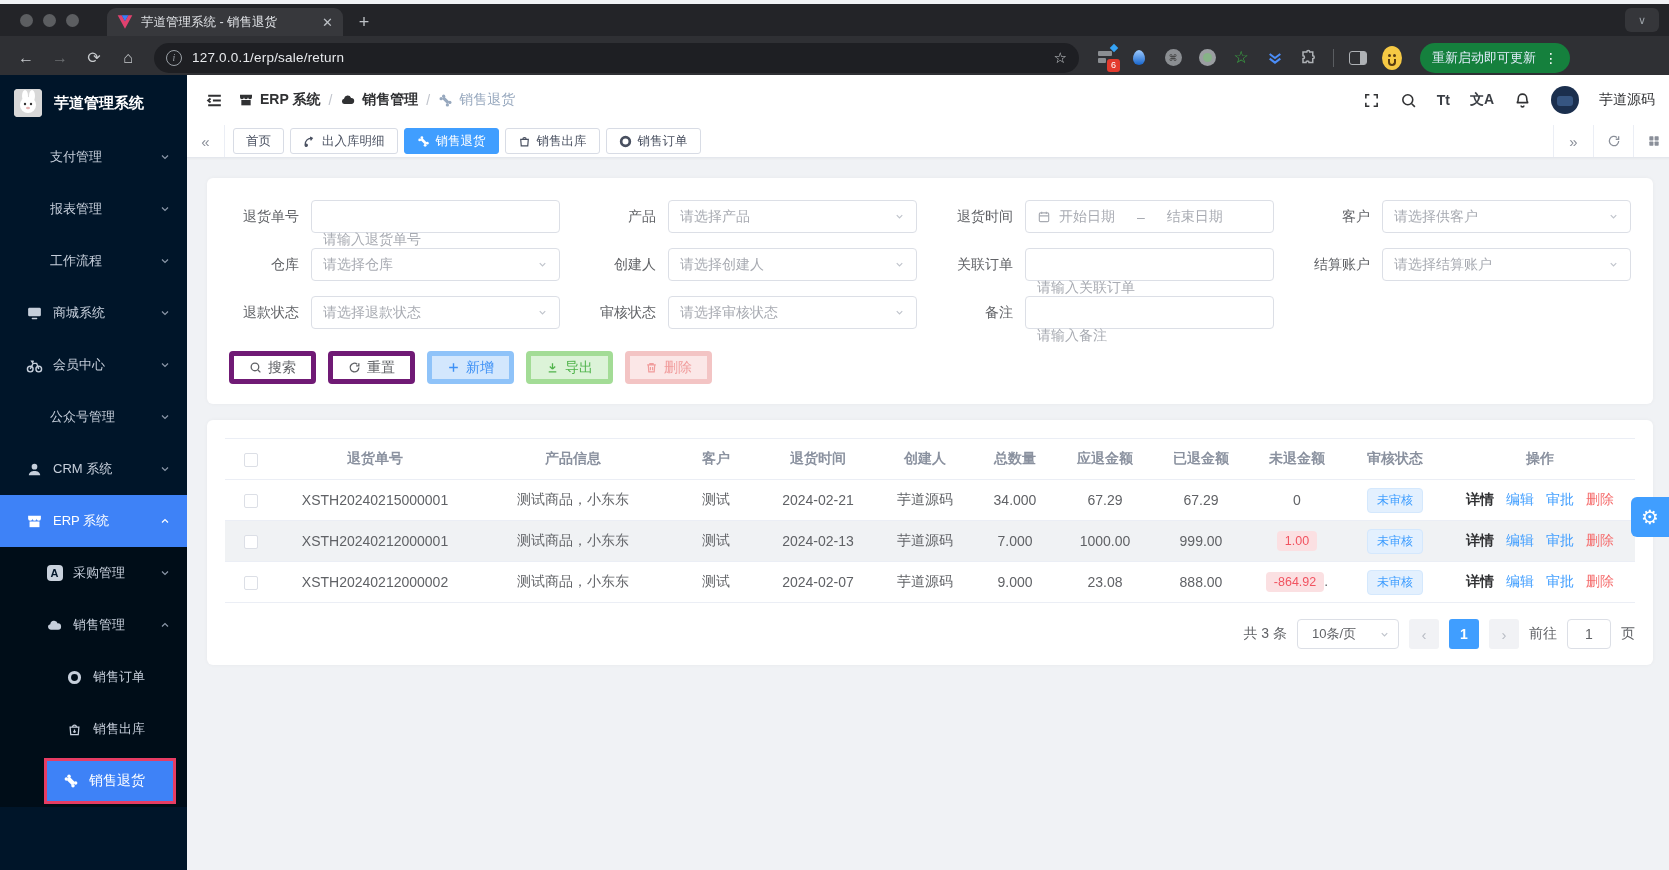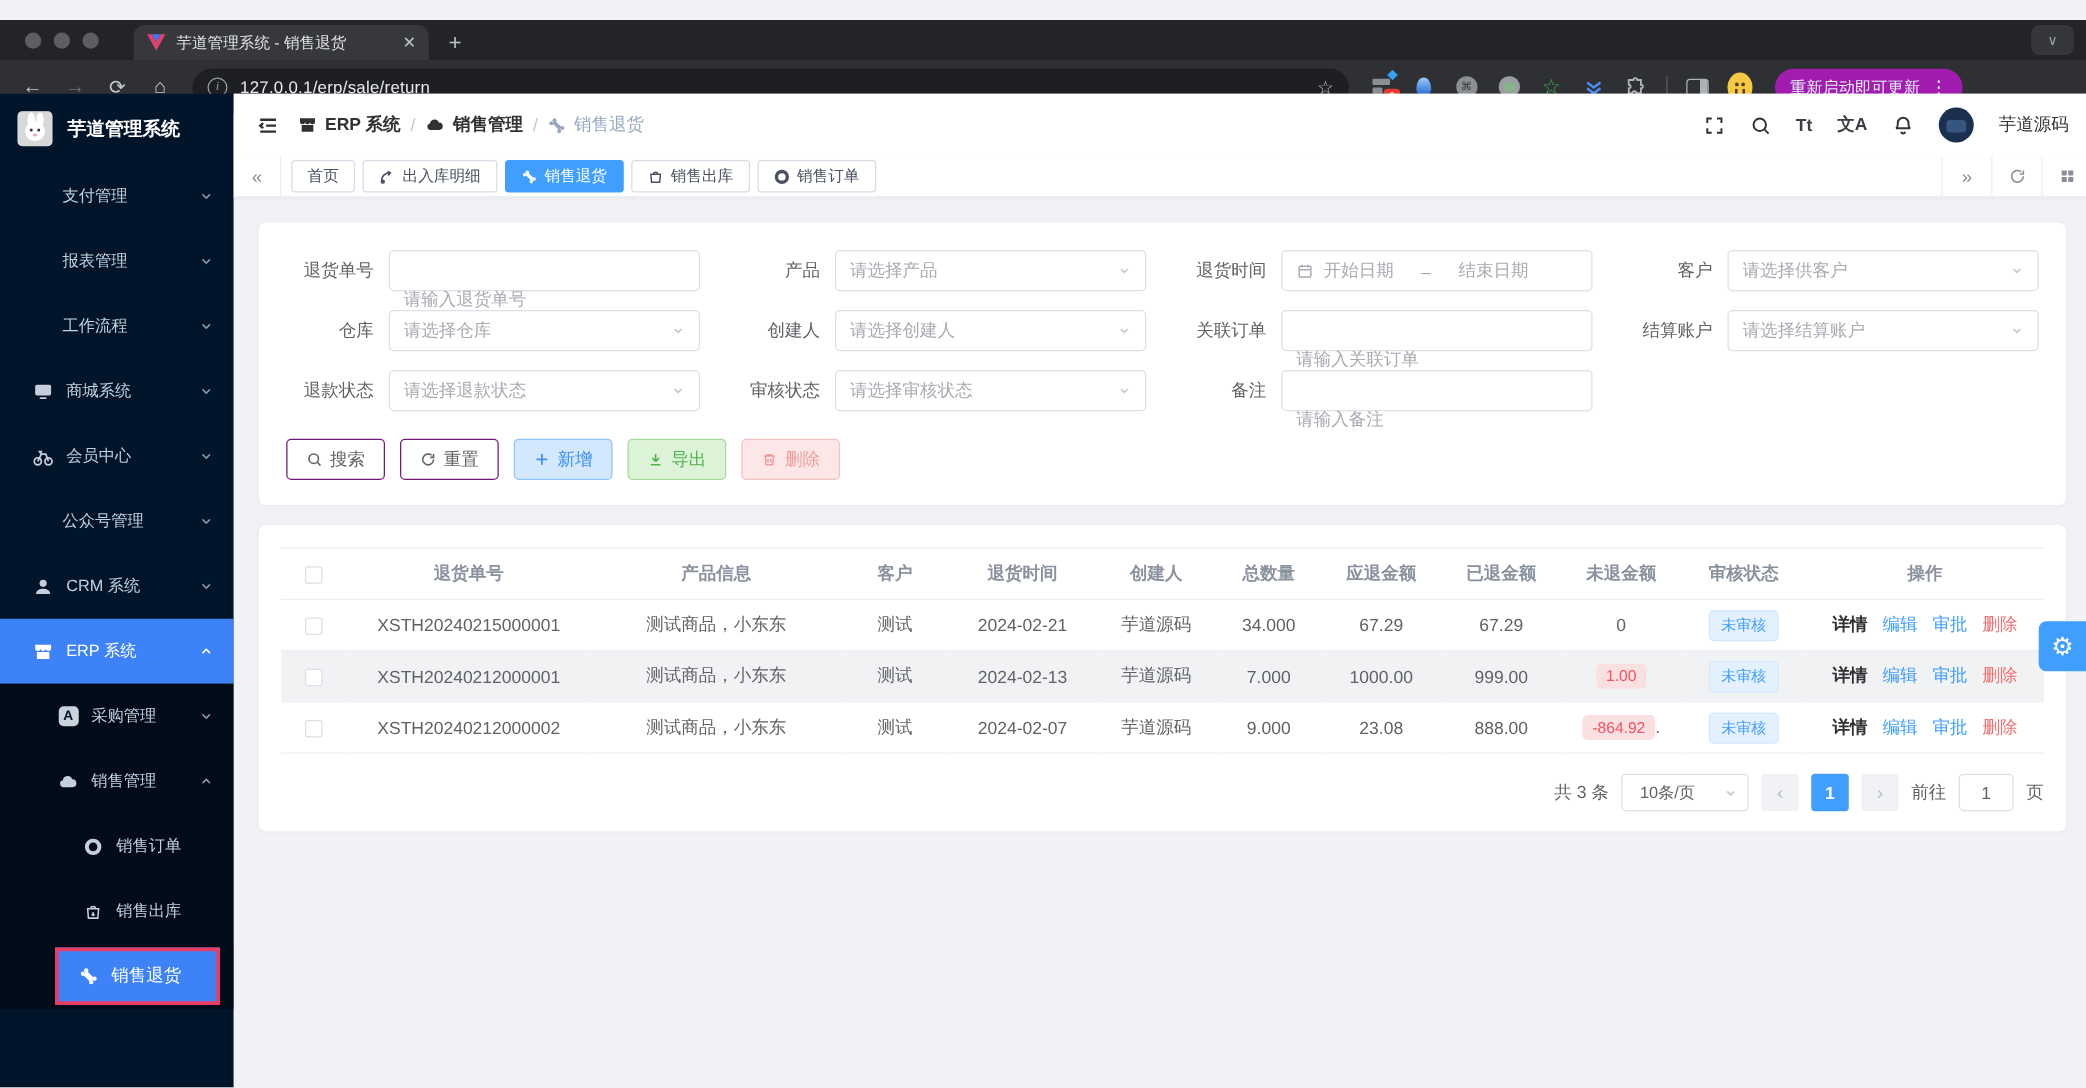--- a/index.html
+++ b/index.html
@@ -1,21 +1,21 @@
 <!DOCTYPE html>
 <html><head>
 <meta charset="utf-8">
 <style>
   * { margin:0; padding:0; box-sizing:border-box; }
   html,body { width:1669px; height:870px; overflow:hidden;
     font-family:"Liberation Sans","DejaVu Sans",sans-serif; font-size:14px; }
   body { position:relative; background:#f0f2f5; }
 
   
-  .chrome { position:absolute; top:16px; left:0; width:1669px; height:75px; background:#232428; }
+  .chrome { position:absolute; top:4px; left:0; width:1669px; height:75px; background:#232428; }
   .tabstrip { height:32px; display:flex; align-items:flex-end; position:relative; }
   .traffic { display:flex; gap:10px; align-items:center; height:32px; padding:0 14px 0 20px; }
   .traffic i { width:13px; height:13px; border-radius:50%; background:#5c5e61; display:block; }
   .btab { margin-left:14px; width:236px; height:28px; background:#37383c; border-radius:9px 9px 0 0;
     display:flex; align-items:center; padding:0 10px; gap:8px; color:#dfe1e5; font-size:12.5px; }
   .btab .vfav { width:16px; height:16px; flex:0 0 16px; }
   .btab .ttl { flex:1; white-space:nowrap; overflow:hidden; }
   .btab .x { color:#bdc1c6; font-size:13px; cursor:pointer; }
   .newtab { width:26px; height:26px; margin:0 0 1px 8px; color:#bdc1c6; font-size:18px;
     display:flex; align-items:center; justify-content:center; border-radius:50%; }
@@ -44,21 +44,21 @@
   .ringdot { width:17px; height:17px; border-radius:50%; background:#9a9da1; display:flex; align-items:center; justify-content:center; }
   .ringdot i { width:9px; height:9px; border-radius:50%; background:#86b387; display:block; }
   .gstar { color:#3bb143; font-size:17px; line-height:1; }
   .vdiv { width:1px; height:18px; background:#5a5d61; }
   .panelic { width:18px; height:14px; border:1.6px solid #aeb1b5; border-radius:3px; position:relative; }
   .panelic::after { content:""; position:absolute; right:0; top:0; bottom:0; width:6px; background:#aeb1b5; border-radius:0 1px 1px 0; }
   .emoji { width:24px; height:24px; border-radius:50%; background:#f6c944; position:relative; }
   .emoji i { position:absolute; top:8px; width:3px; height:3px; background:#573b12; border-radius:50%; }
   .emoji i.l { left:6px; } .emoji i.r { right:6px; }
   .emoji u { position:absolute; left:6px; right:6px; bottom:4px; height:7px; border:2px solid #573b12; border-top:none; border-radius:0 0 10px 10px; }
-  .updpill { margin-left:10px; height:30px; background:#a21caf; color:#e3edfb; border-radius:15px;
+  .updpill { margin-left:10px; height:30px; background:#15803d; color:#e3edfb; border-radius:15px;
     display:flex; align-items:center; gap:8px; padding:0 12px; font-size:13px; white-space:nowrap; }
   .updpill .dots { font-size:14px; color:#fff; }
 
   
   .app { position:absolute; top:75px; left:0; width:1669px; height:795px; display:flex; }
 
   
   .sidebar { width:187px; background:#001529; color:#cfd8e3; flex:0 0 187px; overflow:hidden; }
   .logo { height:56px; display:flex; align-items:center; gap:12px; padding:0 14px; }
   .logo .rab { width:28px; height:28px; border-radius:4px; background:#cfcfcf; overflow:hidden; flex:0 0 28px; }
@@ -118,21 +118,21 @@
     display:flex; align-items:center; padding:0 11px; color:#a8abb2; gap:8px; min-width:0; }
   .fctrl input { border:none; outline:none; width:100%; font-size:14px; color:#606266; font-family:inherit; background:transparent;margin-top:44px; }
   .fctrl input::placeholder { color:#a8abb2; }
   .fctrl .chev { margin-left:auto; color:#c0c4cc; display:flex; }
   .fctrl .ph { white-space:nowrap; overflow:hidden; }
   .dr { justify-content:flex-start; }
   .dr .cal { color:#a8abb2; display:flex; }
   .dr .seg { color:#a8abb2; }
   .dr .sep { color:#a8abb2; padding:0 14px; }
   .btnrow { margin-top:22px; display:flex; gap:12px; }
-  .btn { height:33px; padding:0 15px; border-radius:4px; border:1px solid #701a75; background:#fff;
+  .btn { height:33px; padding:0 15px; border-radius:4px; border:5px solid #701a75; background:#fff;
     color:#606266; font-size:14px; display:flex; align-items:center; gap:6px; cursor:pointer; }
   .btn .b-ic { display:flex; }
   .btn.add { background:#d3e7fd; border-color:#8fc3f9; color:#3d90f5; }
   .btn.exp { background:#dcf3d8; border-color:#a3dc96; color:#4fb34a; }
   .btn.del { background:#fbe7e7; border-color:#f3c4c4; color:#f19c9c; cursor:not-allowed; }
 
   
   .tablecard { margin-top:16px; padding:18px 18px 16px; }
   table { width:100%; border-collapse:collapse; table-layout:fixed; }
   th,td { height:41px; text-align:center; font-size:14px; border-bottom:1px solid #ebeef5;

